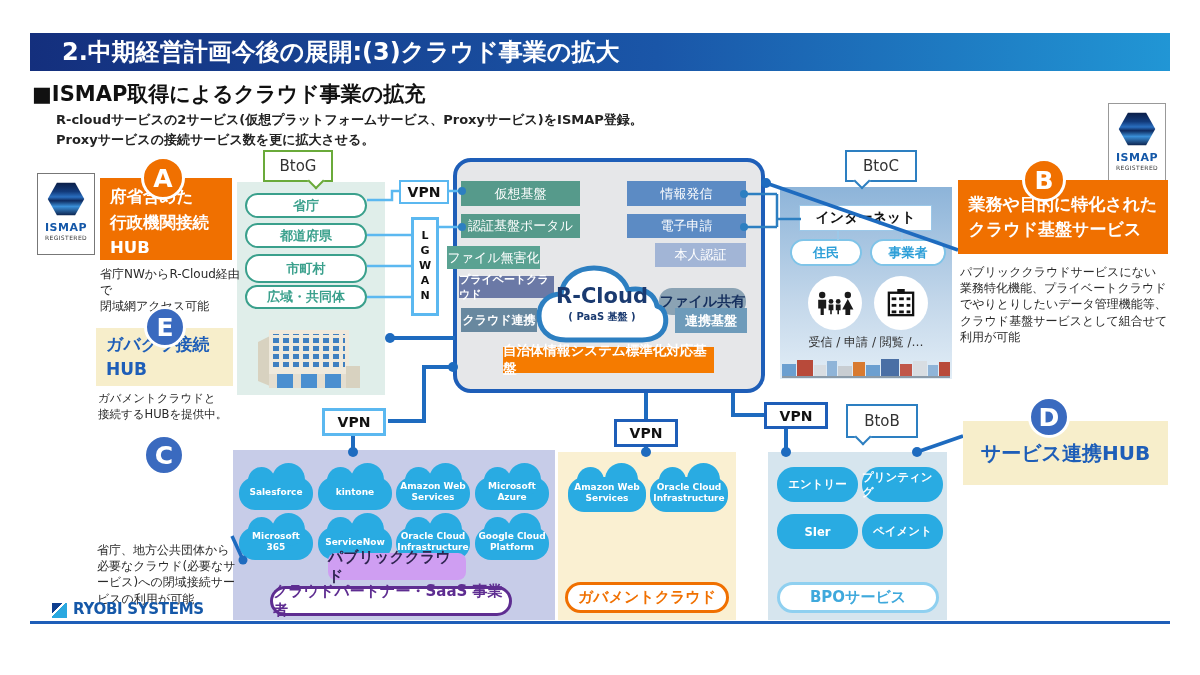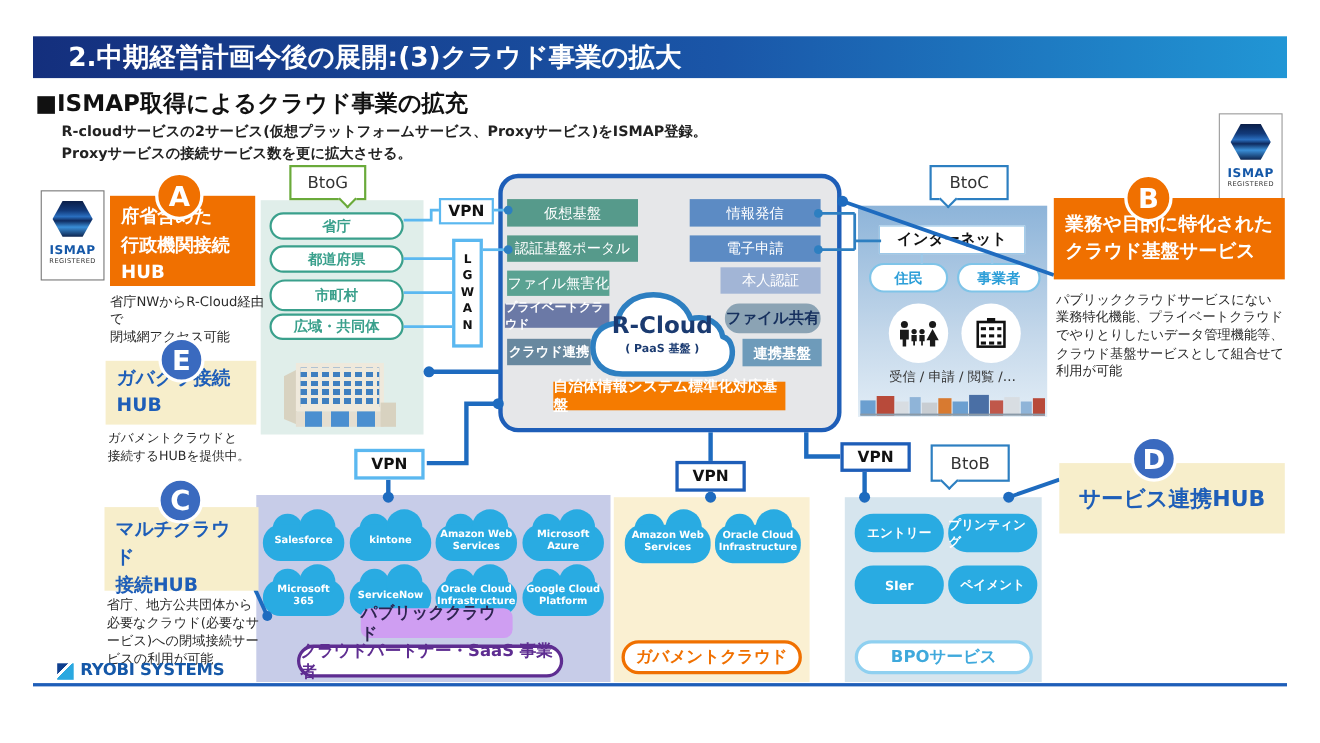--- a/index.html
+++ b/index.html
@@ -110,27 +110,27 @@
     <div class="abs" style="left:11px; top:2px; width:80px; height:44px; background:#efe9dc; border:4px solid #efe9dc;
       background-image:repeating-linear-gradient(0deg,#efe9dc 0 3px,transparent 3px 8px),repeating-linear-gradient(90deg,#3f7fc0 0 6px,#efe9dc 6px 10px); background-clip:content-box;"></div>
     <div class="abs" style="left:11px; top:46px; width:80px; height:14px; background:#e4ded0;
       background-image:linear-gradient(90deg,transparent 0 8px,#4a8fd0 8px 24px,transparent 24px 32px,#4a8fd0 32px 48px,transparent 48px 56px,#4a8fd0 56px 72px,transparent 72px);"></div>
     <div class="abs" style="left:88px; top:38px; width:14px; height:22px; background:#d8d2c0;"></div>
   </div>
 
   <div class="abs central"></div>
   <div class="abs svc" style="left:461px; top:181px; width:119px; height:25px; background:#569a8b;">仮想基盤</div>
   <div class="abs svc" style="left:461px; top:214px; width:119px; height:24px; background:#569a8b;">認証基盤ポータル</div>
-  <div class="abs svc" style="left:461px; top:246px; width:93px; height:23px; background:#5aa292;">ファイル無害化</div>
+  <div class="abs svc" style="left:447px; top:246px; width:93px; height:23px; background:#5aa292;">ファイル無害化</div>
   <div class="abs svc" style="left:459px; top:276px; width:95px; height:22px; background:#6b79a6; font-size:11px; font-weight:bold;">プライベートクラウド</div>
   <div class="abs svc" style="left:461px; top:308px; width:76px; height:24px; background:#68889f; font-size:12px; font-weight:bold;">クラウド連携</div>
   <div class="abs svc" style="left:627px; top:181px; width:119px; height:25px; background:#5c8bc4;">情報発信</div>
   <div class="abs svc" style="left:627px; top:214px; width:119px; height:24px; background:#5c8bc4;">電子申請</div>
   <div class="abs svc" style="left:655px; top:243px; width:91px; height:24px; background:#a2b5d6;">本人認証</div>
-  <div class="abs svc" style="left:659px; top:276px; width:87px; height:27px; background:#8ba3b4; color:#16305e; font-weight:bold; font-size:14px;border-radius:13px;">ファイル共有</div>
+  <div class="abs svc" style="left:659px; top:288px; width:87px; height:27px; background:#8ba3b4; color:#16305e; font-weight:bold; font-size:14px;border-radius:13px;">ファイル共有</div>
   <div class="abs svc" style="left:675px; top:308px; width:72px; height:25px; background:#6e9bba; font-weight:bold;">連携基盤</div>
 
   <svg class="abs" style="left:533px; top:256px;" width="138" height="92" viewBox="0 0 138 92">
     <path d="M33 84 C14 84 6 72 6 60 C6 46 16 38 28 38 C30 22 44 12 61 12 C79 12 91 22 95 34 C109 30 122 38 124 50 C134 53 134 66 131 73 C125 84 113 84 105 84 Z" fill="#ffffff" stroke="#2d7fc1" stroke-width="5" stroke-linejoin="round"></path>
   </svg>
   <div class="abs flexc" style="left:533px; top:284px; width:138px; height:24px; color:#1a3a70; font-size:21px; font-weight:bold;">R-Cloud</div>
   <div class="abs flexc" style="left:533px; top:310px; width:138px; height:14px; color:#1a3a70; font-size:10px; font-weight:bold;">( PaaS 基盤 )</div>
   <div class="abs flexc" style="left:503px; top:347px; width:211px; height:26px; background:#f57b00; color:#fff; font-size:13.5px; font-weight:bold;">自治体情報システム標準化対応基盤</div>
 
   <div class="abs btoc-panel"></div>
@@ -312,22 +312,20 @@
   <div class="abs letter-circle lc-orange" style="left:141px; top:156px;">A</div>
   <div class="abs desc prl" style="left:100px; top:266px; width:142px;">省庁NWからR-Cloud経由で
 閉域網アクセス可能</div>
 
   <div class="abs cbox prl" style="left:96px; top:328px; width:137px; height:58px; font-size:17px; line-height:1.45; padding:4px 10px;">ガバクラ接続
 HUB</div>
   <div class="abs letter-circle lc-blue" style="left:144px; top:306px; width:42px; height:42px;">E</div>
   <div class="abs desc prl" style="left:98px; top:391px; width:142px; font-size:11.5px;">ガバメントクラウドと
 接続するHUBを提供中。</div>
 
-  <div class="abs cbox prl" style="left:95px; top:461px; width:140px; height:76px; font-size:17px; line-height:1.5; padding:8px 10px;">マルチクラウド
-接続HUB</div>
   <div class="abs letter-circle lc-blue" style="left:143px; top:434px; width:42px; height:42px;">C</div>
   <div class="abs desc" style="left:97px; top:542px; width:144px;">省庁、地方公共団体から必要なクラウド(必要なサービス)への閉域接続サービスの利用が可能</div>
 
   <div class="abs obox prl flexc" style="left:958px; top:180px; width:210px; height:74px; font-size:17px; line-height:1.5; text-align:left;">業務や目的に特化された
 クラウド基盤サービス</div>
   <div class="abs letter-circle lc-orange" style="left:1022px; top:158px;">B</div>
   <div class="abs desc" style="left:960px; top:264px; width:208px;">パブリッククラウドサービスにない業務特化機能、プライベートクラウドでやりとりしたいデータ管理機能等、クラウド基盤サービスとして組合せて利用が可能</div>
 
   <div class="abs cbox flexc" style="left:963px; top:421px; width:205px; height:64px; font-size:20px;">サービス連携HUB</div>
   <div class="abs letter-circle lc-blue" style="left:1028px; top:396px; width:42px; height:42px;">D</div>

